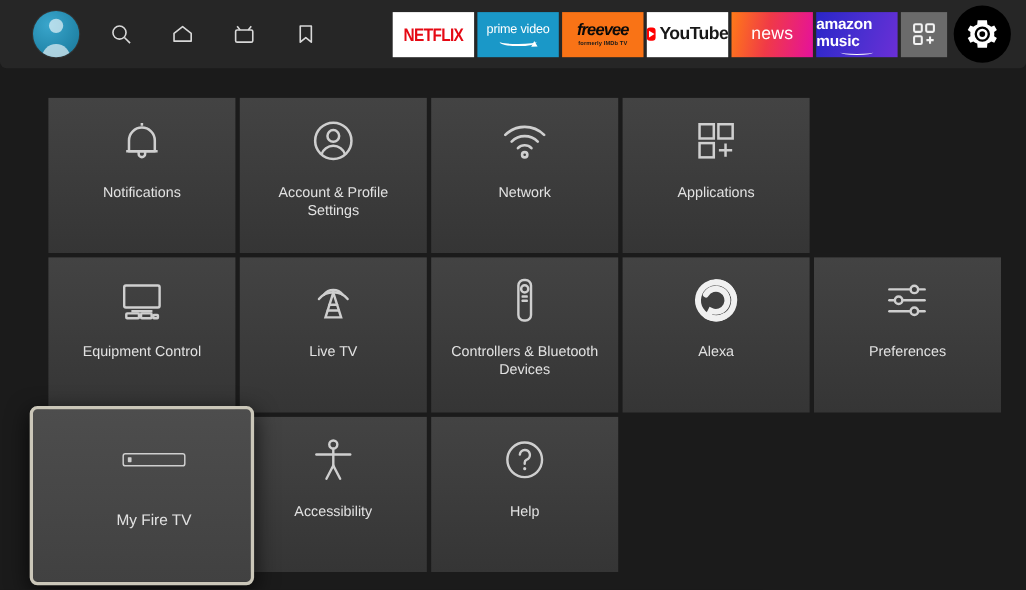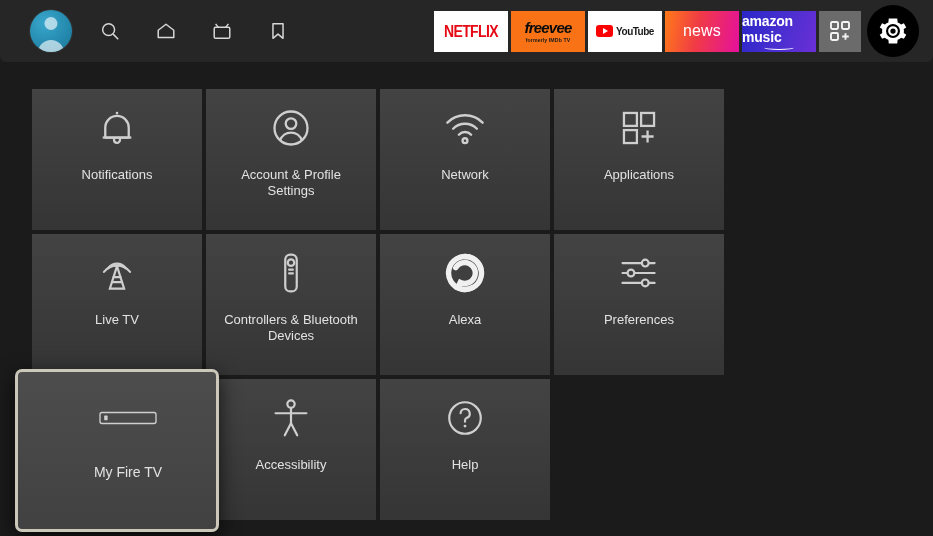--- a/index.html
+++ b/index.html
@@ -89,21 +89,21 @@
   .app-youtube { background:#ffffff; flex-direction:row; gap:3px; }
   .app-youtube .play {
     width:17px; height:12px; background:#ff0000; border-radius:3px;
     display:flex; align-items:center; justify-content:center;
   }
   .app-youtube .play::after {
     content:""; border-left:5px solid #ffffff;
     border-top:3.2px solid transparent; border-bottom:3.2px solid transparent;
     margin-left:1px;
   }
-  .app-youtube .lbl { color:#181818; font-size:10px; font-weight:bold; letter-spacing:-0.5px; }
+  .app-youtube .lbl { color:#181818; font-size:16px; font-weight:bold; letter-spacing:-0.5px; }
   .app-news { background: linear-gradient(100deg,#ff7a18 0%,#f03a47 45%,#e5119c 100%); }
   .app-news .lbl { color:#ffffff; font-size:16px; font-weight:normal; letter-spacing:0.2px; }
   .app-amazonmusic { background: linear-gradient(110deg,#2a26c8 0%,#4b2fd0 55%,#6b2fd6 100%); }
   .app-amazonmusic .lbl { color:#ffffff; font-size:14px; font-weight:bold; letter-spacing:-0.2px; }
   .app-amazonmusic .swoosh {
     width:30px; height:5px; margin-top:0px;
     border-bottom:1.6px solid #ffffff; border-radius:0 0 50% 50%;
   }
   .app-grid-btn {
     width:42px; height:41px; background:#6b6b6b;
@@ -111,21 +111,21 @@
   }
   #gear-btn {
     width:52px; height:52px; border-radius:50%;
     background:#000000;
     display:flex; align-items:center; justify-content:center;
     margin-left:3px;
   }
 
   
   #grid {
-    position: absolute; left: 32px; top: 89px;
+    position: absolute; left: 44px; top: 89px;
     width: 866px;
   }
   .grid-row { display: flex; gap: 4px; margin-bottom: 4px; position: relative; }
   .tile {
     width: 170px; height: 141px;
     background: linear-gradient(180deg,#434343 0%,#3d3d3d 45%,#353535 100%);
     display: flex; flex-direction: column;
     align-items: center; justify-content: flex-start;
     position: relative;
   }
@@ -201,20 +201,24 @@
       </div>
 
     </div>
 
     <div id="apps-row">
 
       <div class="app-tile app-netflix">
         <span class="lbl">NETFLIX</span>
       </div>
 
+      <div class="app-tile app-prime">
+        <span class="lbl">prime video</span>
+        <span class="smile"></span>
+      </div>
 
       <div class="app-tile app-freevee">
         <span class="lbl">freevee</span>
         <span class="sub">formerly IMDb TV</span>
       </div>
 
       <div class="app-tile app-youtube">
         <span class="play"></span>
         <span class="lbl">YouTube</span>
       </div>
@@ -299,20 +303,32 @@
             <rect x="3.4" y="13.2" width="7.4" height="7.4"></rect>
             <path d="M16.9 13.4v6.9M13.45 16.85h6.9"></path>
           </svg>
         </div>
         <div class="tile-label">Applications</div>
       </div>
     </div>
 
     <div class="grid-row">
 
+      <div class="tile">
+        <div class="icon-wrap">
+          <svg width="46" height="46" viewBox="0 0 24 24" fill="none" stroke="currentColor" stroke-width="1.15" stroke-linejoin="round">
+            <rect x="3.6" y="5" width="16.8" height="10.4" rx="0.8"></rect>
+            <path d="M7 17.2h10"></path>
+            <rect x="4.6" y="18.2" width="6" height="2.3" rx="0.4"></rect>
+            <rect x="11.6" y="18.2" width="5" height="2.3" rx="0.4"></rect>
+            <rect x="17.4" y="19" width="2.2" height="1.5" rx="0.3"></rect>
+          </svg>
+        </div>
+        <div class="tile-label">Equipment Control</div>
+      </div>
 
       <div class="tile">
         <div class="icon-wrap">
           <svg width="46" height="46" viewBox="0 0 24 24" fill="none" stroke="currentColor" stroke-width="1.15" stroke-linecap="round">
             <path d="M7.5 9.4a5.6 5.6 0 0 1 9 0"></path>
             <path d="M5.2 11.4a8.8 8.8 0 0 1 13.6 0"></path>
             <path d="M12 8.4 8.3 20.1h7.4z"></path>
             <path d="M10.2 14.1h3.6M9.4 16.8h5.2"></path>
           </svg>
         </div>

